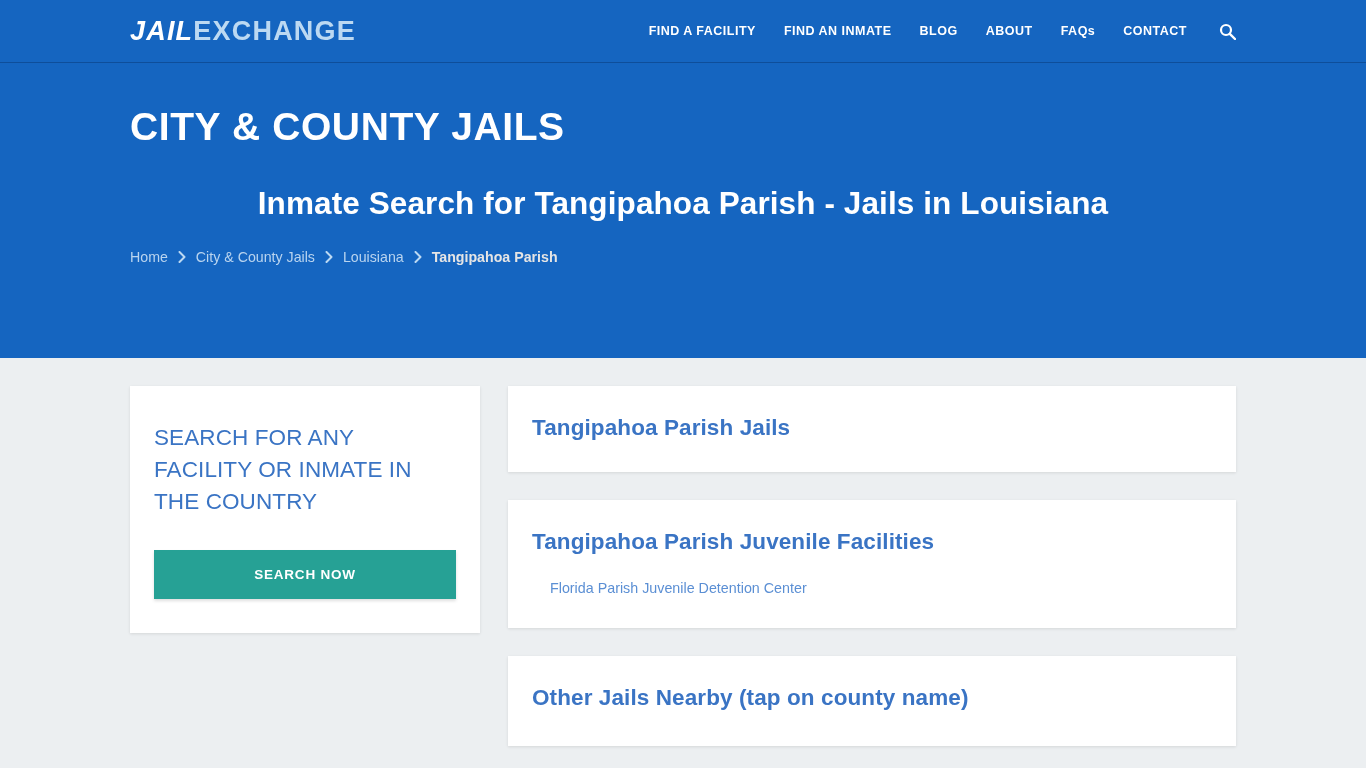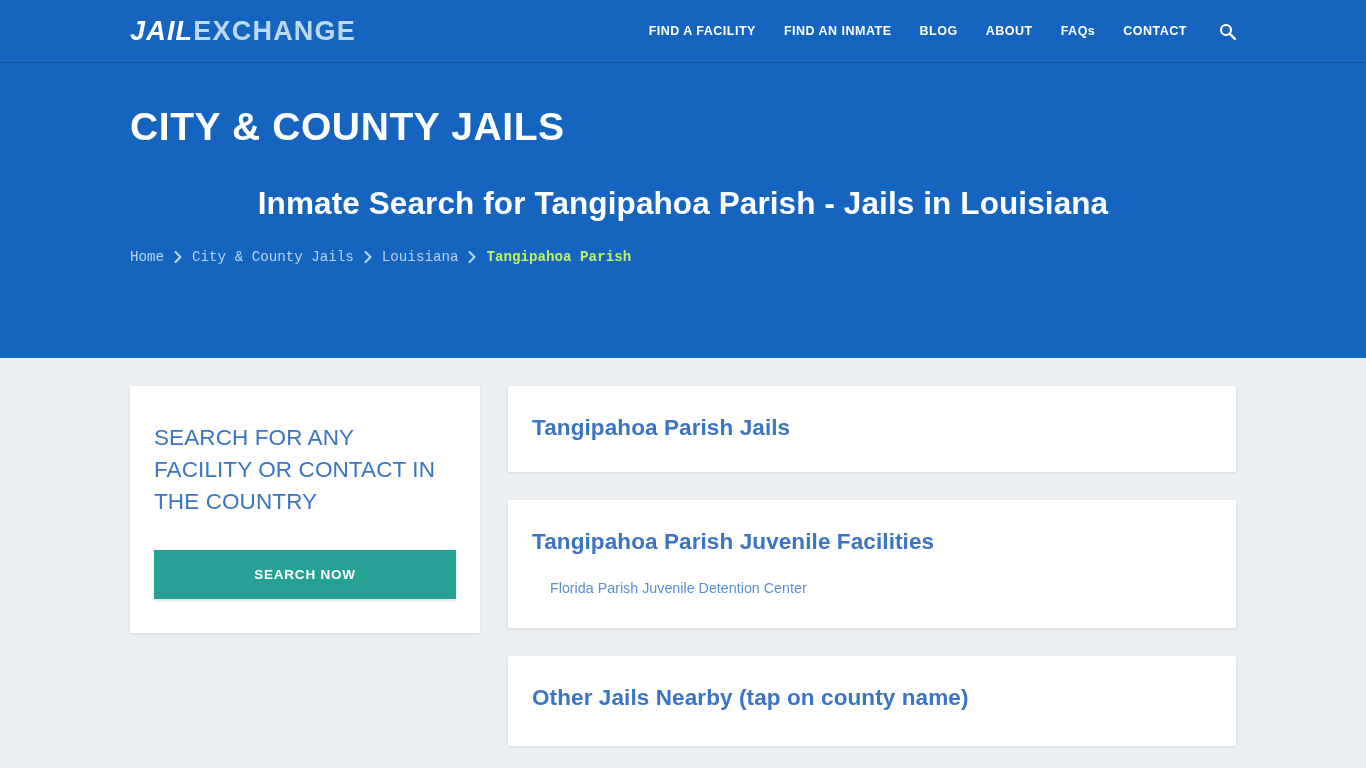--- a/index.html
+++ b/index.html
@@ -104,24 +104,23 @@
     margin-top: 26px;
     display: flex;
     align-items: center;
     font-size: 14.2px;
     gap: 0;
   }
   .crumb {
     color: #b9d4ef;
     text-decoration: none;
     white-space: nowrap;
-    font-family: Liberation Mono, monospace;
   }
   .crumb.current {
-    color: #bef264;
+    color: #e5e5e5;
     font-weight: bold;
   }
   .crumb-sep {
     color: #bcd9f2;
     font-size: 12px;
     padding: 0 10px;
     line-height: 1;
     display: inline-flex;
     align-items: center;
   }
@@ -251,21 +250,21 @@
       </span>
       <span class="crumb current">Tangipahoa Parish</span>
     </div>
   </div>
 </section>
 
 <main class="content">
 
   <aside class="sidebar">
     <div class="search-card">
-      <div class="search-card-title">SEARCH FOR ANY FACILITY OR CONTACT IN THE COUNTRY</div>
+      <div class="search-card-title">SEARCH FOR ANY FACILITY OR INMATE IN THE COUNTRY</div>
       <button class="search-now-btn">SEARCH NOW</button>
     </div>
   </aside>
 
   <div class="main-col">
 
     <section class="facility-card">
       <h2 class="facility-card-title">Tangipahoa Parish Jails</h2>
     </section>
 

